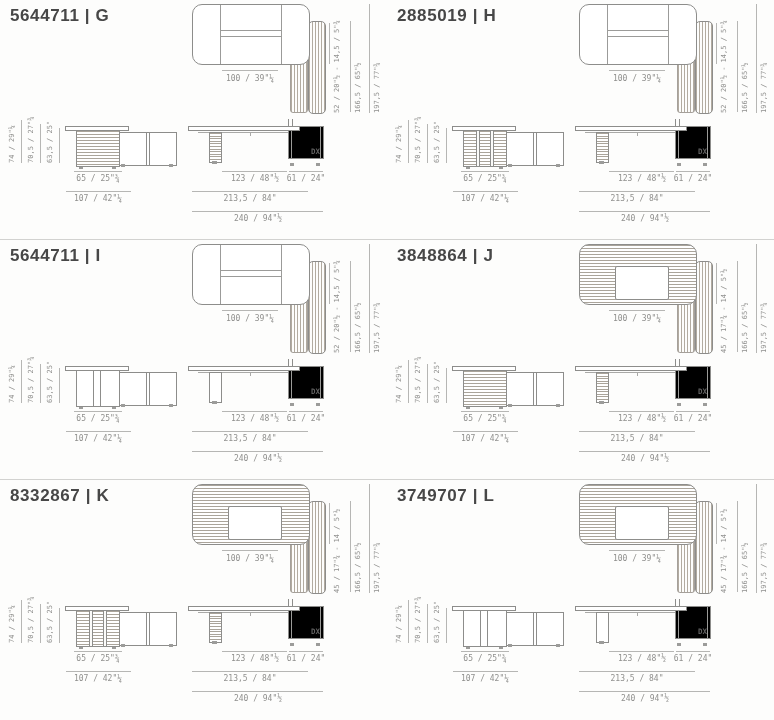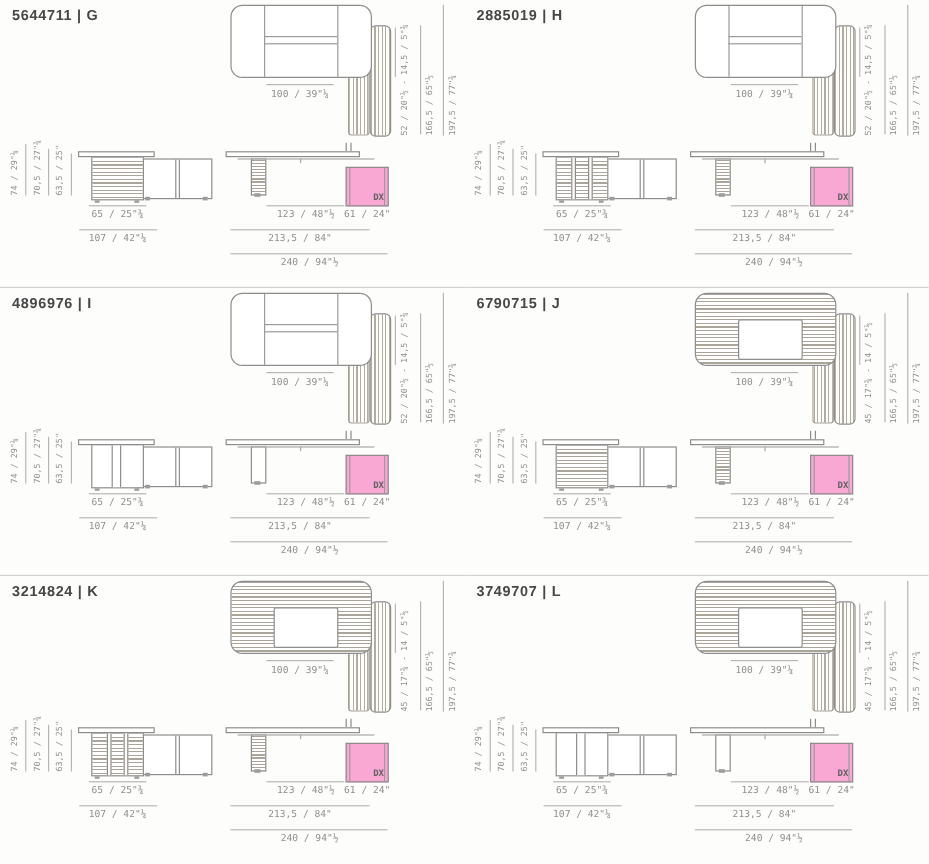--- a/index.html
+++ b/index.html
@@ -5,21 +5,21 @@
   html,body{margin:0;padding:0;background:#fdfdfc;}
   .sheet{width:774px;height:720px;background:#fdfdfc;overflow:hidden;
          font-family:"DejaVu Sans Mono","Liberation Mono",monospace;}
   .grid{display:grid;grid-template-columns:387px 387px;grid-auto-rows:240px;}
   .panel{position:relative;width:387px;height:240px;box-sizing:border-box;}
   .panel:nth-child(-n+4){border-bottom:1px solid #d2d2d0;}
   .grp{display:contents;}
 
   .hdr{position:absolute;left:10px;top:6px;
        font-family:"Liberation Sans","DejaVu Sans",sans-serif;
-       font-size:12px;font-weight:bold;color:#474747;letter-spacing:.6px;}
+       font-size:17px;font-weight:bold;color:#474747;letter-spacing:.6px;}
 
   
   .dline{position:absolute;height:0;border-top:1px solid #b6b6b4;}
   .vline{position:absolute;width:0;border-left:1px solid #b6b6b4;}
   .dtext{position:absolute;font-size:8px;color:#8f8f8d;text-align:center;white-space:nowrap;}
   .rot{position:absolute;font-size:7px;color:#8f8f8d;white-space:nowrap;
        transform-origin:0 0;transform:rotate(-90deg);line-height:9px;}
 
   
   .hatch-v{background-image:repeating-linear-gradient(90deg,#b2aba0 0,#b2aba0 1px,rgba(0,0,0,0) 1px,rgba(0,0,0,0) 3px);}
@@ -76,21 +76,21 @@
   .desk-slab{position:absolute;left:188px;top:126px;width:110px;height:3px;background:#fff;
              border:1px solid #8d8d8b;z-index:2;}
   .desk-rail{position:absolute;left:198px;top:132px;width:114px;height:0;border-top:1px solid #a9a9a7;}
   .desk-backtick{position:absolute;left:288px;top:119px;width:3px;height:7px;
                  border-left:1px solid #8d8d8b;border-right:1px solid #8d8d8b;}
   .desk-midtick{position:absolute;left:250px;top:132px;width:0;height:4px;border-left:1px solid #a9a9a7;}
   .desk-leg{position:absolute;left:209px;top:132px;width:11px;height:29px;background-color:#fff;
             border:1px solid #8d8d8b;}
   .leg-hatched .desk-leg{background-image:repeating-linear-gradient(180deg,#aaa49a 0,#aaa49a 1px,rgba(0,0,0,0) 1px,rgba(0,0,0,0) 2.6px);}
   .f-leg{left:212px;top:161px;width:5px;}
-  .desk-cab{position:absolute;left:288px;top:139px;width:34px;height:31px;background:#f9a8d4;
+  .desk-cab{position:absolute;left:288px;top:126px;width:34px;height:31px;background:#000000;
             border:1.2px solid #8d8d8b;z-index:1;text-align:right;}
   .inner-l{position:absolute;left:2px;top:0;bottom:0;width:0;border-left:1px solid #9b9b99;}
   .inner-r{position:absolute;right:2px;top:0;bottom:0;width:0;border-left:1px solid #9b9b99;}
   .dx{position:absolute;right:3px;bottom:2px;font-size:7.5px;font-weight:bold;color:#616161;}
   .f-dc1{left:290px;top:163px;} .f-dc2{left:316px;top:163px;}
   .dl-dw1{left:222px;top:171px;width:65px;}
   .t-dw1{left:205px;top:174px;width:100px;}
   .dl-dw2{left:289px;top:171px;width:34px;}
   .t-dw2{left:276px;top:174px;width:60px;}
   .dl-dw3{left:192px;top:191px;width:116px;}
@@ -243,21 +243,21 @@
       <div class="dline dl-dw2"></div>
       <div class="dtext t-dw2">61 / 24"</div>
       <div class="dline dl-dw3"></div>
       <div class="dtext t-dw3">213,5 / 84"</div>
       <div class="dline dl-dw4"></div>
       <div class="dtext t-dw4">240 / 94"½</div>
     </div>
   </div>
 
   <div class="panel top-plain cab-plain leg-plain">
-    <div class="hdr">4896976 | I</div>
+    <div class="hdr">5644711 | I</div>
 
     <div class="grp">
       <div class="substrip hatch-v"></div>
       <div class="sidepanel hatch-v"></div>
       <div class="desktop">
         <div class="dt-div dt-div1"></div>
         <div class="dt-div dt-div2"></div>
         <div class="dt-band"></div>
 
       </div>
@@ -315,21 +315,21 @@
       <div class="dline dl-dw2"></div>
       <div class="dtext t-dw2">61 / 24"</div>
       <div class="dline dl-dw3"></div>
       <div class="dtext t-dw3">213,5 / 84"</div>
       <div class="dline dl-dw4"></div>
       <div class="dtext t-dw4">240 / 94"½</div>
     </div>
   </div>
 
   <div class="panel top-hatched cab-hatched leg-hatched">
-    <div class="hdr">6790715 | J</div>
+    <div class="hdr">3848864 | J</div>
 
     <div class="grp">
       <div class="substrip hatch-v"></div>
       <div class="sidepanel hatch-v"></div>
       <div class="desktop">
 
         <div class="dt-inset"></div>
       </div>
       <div class="dline dl-topw"></div>
       <div class="dtext t-topw">100 / 39"¼</div>
@@ -386,21 +386,21 @@
       <div class="dline dl-dw2"></div>
       <div class="dtext t-dw2">61 / 24"</div>
       <div class="dline dl-dw3"></div>
       <div class="dtext t-dw3">213,5 / 84"</div>
       <div class="dline dl-dw4"></div>
       <div class="dtext t-dw4">240 / 94"½</div>
     </div>
   </div>
 
   <div class="panel top-hatched cab-divided leg-hatched">
-    <div class="hdr">3214824 | K</div>
+    <div class="hdr">8332867 | K</div>
 
     <div class="grp">
       <div class="substrip hatch-v"></div>
       <div class="sidepanel hatch-v"></div>
       <div class="desktop">
 
         <div class="dt-inset"></div>
       </div>
       <div class="dline dl-topw"></div>
       <div class="dtext t-topw">100 / 39"¼</div>

